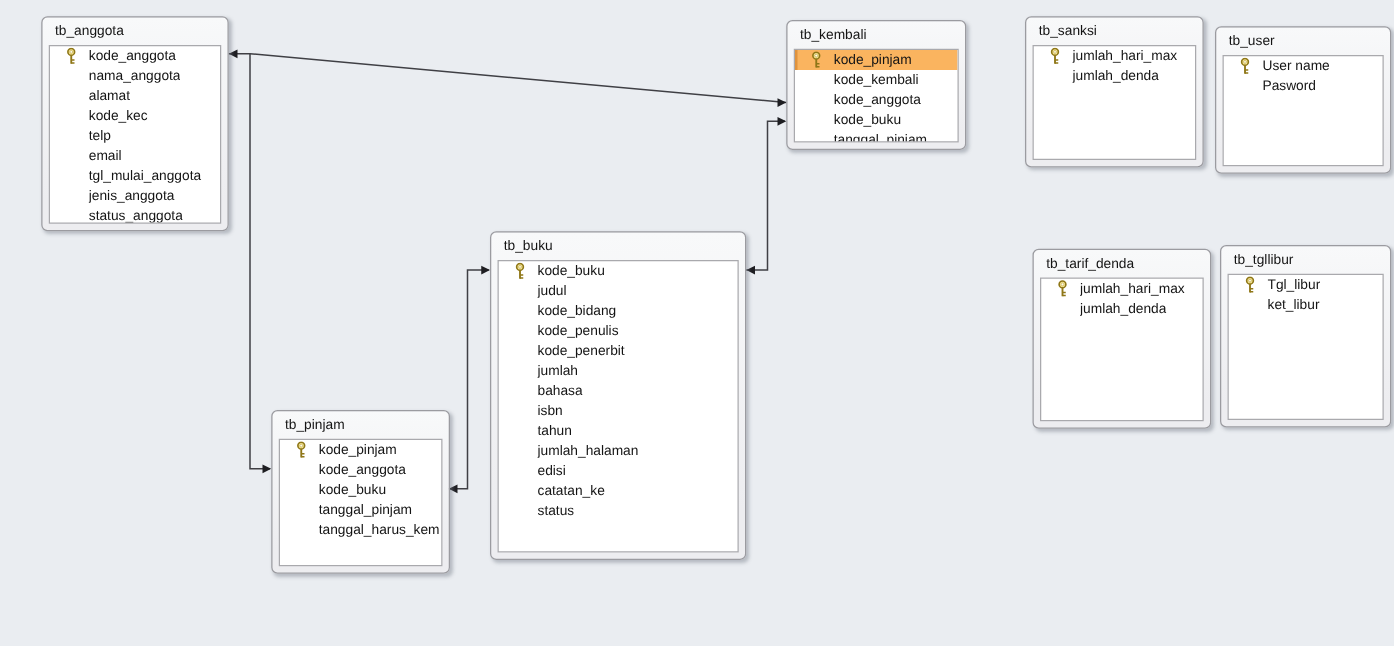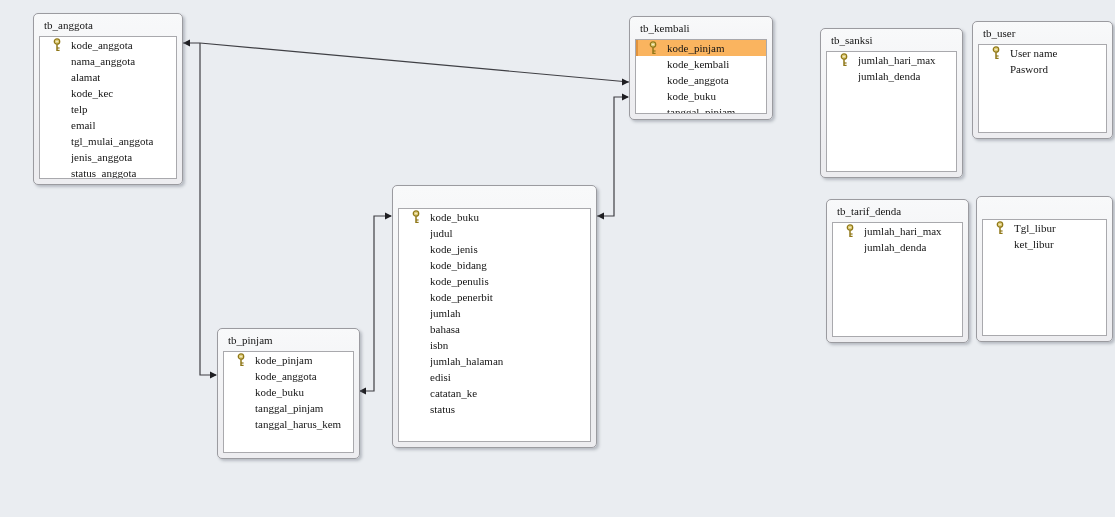--- a/index.html
+++ b/index.html
@@ -1,21 +1,21 @@
 <!DOCTYPE html>
 <html><head>
 <meta charset="utf-8">
 <style>
   html,body{margin:0;padding:0;}
   body{
     width:1115px;height:517px;overflow:hidden;position:relative;
     background:#EAEDF1;
     font-family:"Liberation Sans", sans-serif;
   }
-  .canvas{position:absolute;inset:0;font-family:Liberation Serif, serif;}
+  .canvas{position:absolute;inset:0;}
   svg.rels{position:absolute;left:0;top:0;z-index:1;}
   .tbox{
     position:absolute;z-index:2;box-sizing:border-box;
     border:1px solid #9B9BA0;border-radius:5px;
     background:linear-gradient(180deg,#F8F9FA 0%,#EDEDF0 85%);
     box-shadow:2px 2px 3px rgba(120,126,138,0.45);
   }
   .ttitle{
     height:22px;line-height:22px;padding-left:10px;
     font-size:11px;color:#141414;white-space:nowrap;overflow:hidden;
@@ -139,21 +139,21 @@
           <span class="kcell"></span>
           <span class="flabel">tanggal_pinjam</span>
         </div>
       <div class="frow">
           <span class="kcell"></span>
           <span class="flabel">tanggal_kembali</span>
         </div>
     </div>
   </div>
 
-  <div class="tbox" style="left:820px;top:28px;width:143px;height:150px">
+  <div class="tbox" style="left:820px;top:13px;width:143px;height:121px">
     <div class="ttitle">tb_sanksi</div>
     <div class="tfields">
       <div class="frow">
         <span class="kcell">
             <svg width="10" height="14" viewBox="0 0 10 14">
               <circle cx="5" cy="3.5" r="2.7" fill="#F3E391" stroke="#8F7718" stroke-width="1.3"></circle>
               <circle cx="5" cy="3.5" r="1.1" fill="#FDFBEF" stroke="#C0A945" stroke-width="0.5"></circle>
               <line x1="5" y1="6.2" x2="5" y2="13" stroke="#8F7718" stroke-width="1.5"></line>
               <line x1="5" y1="10" x2="7.6" y2="10" stroke="#8F7718" stroke-width="1.2"></line>
               <line x1="5" y1="12.4" x2="7.6" y2="12.4" stroke="#8F7718" stroke-width="1.2"></line>
@@ -184,43 +184,40 @@
         <span class="flabel">User name</span>
       </div>
       <div class="frow">
           <span class="kcell"></span>
           <span class="flabel">Pasword</span>
         </div>
     </div>
   </div>
 
   <div class="tbox" style="left:392px;top:185px;width:205px;height:263px">
+    <div class="ttitle">tb_buku</div>
     <div class="tfields">
       <div class="frow">
         <span class="kcell">
             <svg width="10" height="14" viewBox="0 0 10 14">
               <circle cx="5" cy="3.5" r="2.7" fill="#F3E391" stroke="#8F7718" stroke-width="1.3"></circle>
               <circle cx="5" cy="3.5" r="1.1" fill="#FDFBEF" stroke="#C0A945" stroke-width="0.5"></circle>
               <line x1="5" y1="6.2" x2="5" y2="13" stroke="#8F7718" stroke-width="1.5"></line>
               <line x1="5" y1="10" x2="7.6" y2="10" stroke="#8F7718" stroke-width="1.2"></line>
               <line x1="5" y1="12.4" x2="7.6" y2="12.4" stroke="#8F7718" stroke-width="1.2"></line>
             </svg>
           </span>
         <span class="flabel">kode_buku</span>
       </div>
       <div class="frow">
           <span class="kcell"></span>
           <span class="flabel">judul</span>
         </div>
       <div class="frow">
           <span class="kcell"></span>
-          <span class="flabel">kode_jenis</span>
-        </div>
-      <div class="frow">
-          <span class="kcell"></span>
           <span class="flabel">kode_bidang</span>
         </div>
       <div class="frow">
           <span class="kcell"></span>
           <span class="flabel">kode_penulis</span>
         </div>
       <div class="frow">
           <span class="kcell"></span>
           <span class="flabel">kode_penerbit</span>
         </div>
@@ -228,20 +225,24 @@
           <span class="kcell"></span>
           <span class="flabel">jumlah</span>
         </div>
       <div class="frow">
           <span class="kcell"></span>
           <span class="flabel">bahasa</span>
         </div>
       <div class="frow">
           <span class="kcell"></span>
           <span class="flabel">isbn</span>
+        </div>
+      <div class="frow">
+          <span class="kcell"></span>
+          <span class="flabel">tahun</span>
         </div>
       <div class="frow">
           <span class="kcell"></span>
           <span class="flabel">jumlah_halaman</span>
         </div>
       <div class="frow">
           <span class="kcell"></span>
           <span class="flabel">edisi</span>
         </div>
       <div class="frow">
@@ -305,20 +306,21 @@
         <span class="flabel">jumlah_hari_max</span>
       </div>
       <div class="frow">
           <span class="kcell"></span>
           <span class="flabel">jumlah_denda</span>
         </div>
     </div>
   </div>
 
   <div class="tbox" style="left:976px;top:196px;width:137px;height:146px">
+    <div class="ttitle">tb_tgllibur</div>
     <div class="tfields">
       <div class="frow">
         <span class="kcell">
             <svg width="10" height="14" viewBox="0 0 10 14">
               <circle cx="5" cy="3.5" r="2.7" fill="#F3E391" stroke="#8F7718" stroke-width="1.3"></circle>
               <circle cx="5" cy="3.5" r="1.1" fill="#FDFBEF" stroke="#C0A945" stroke-width="0.5"></circle>
               <line x1="5" y1="6.2" x2="5" y2="13" stroke="#8F7718" stroke-width="1.5"></line>
               <line x1="5" y1="10" x2="7.6" y2="10" stroke="#8F7718" stroke-width="1.2"></line>
               <line x1="5" y1="12.4" x2="7.6" y2="12.4" stroke="#8F7718" stroke-width="1.2"></line>
             </svg>

